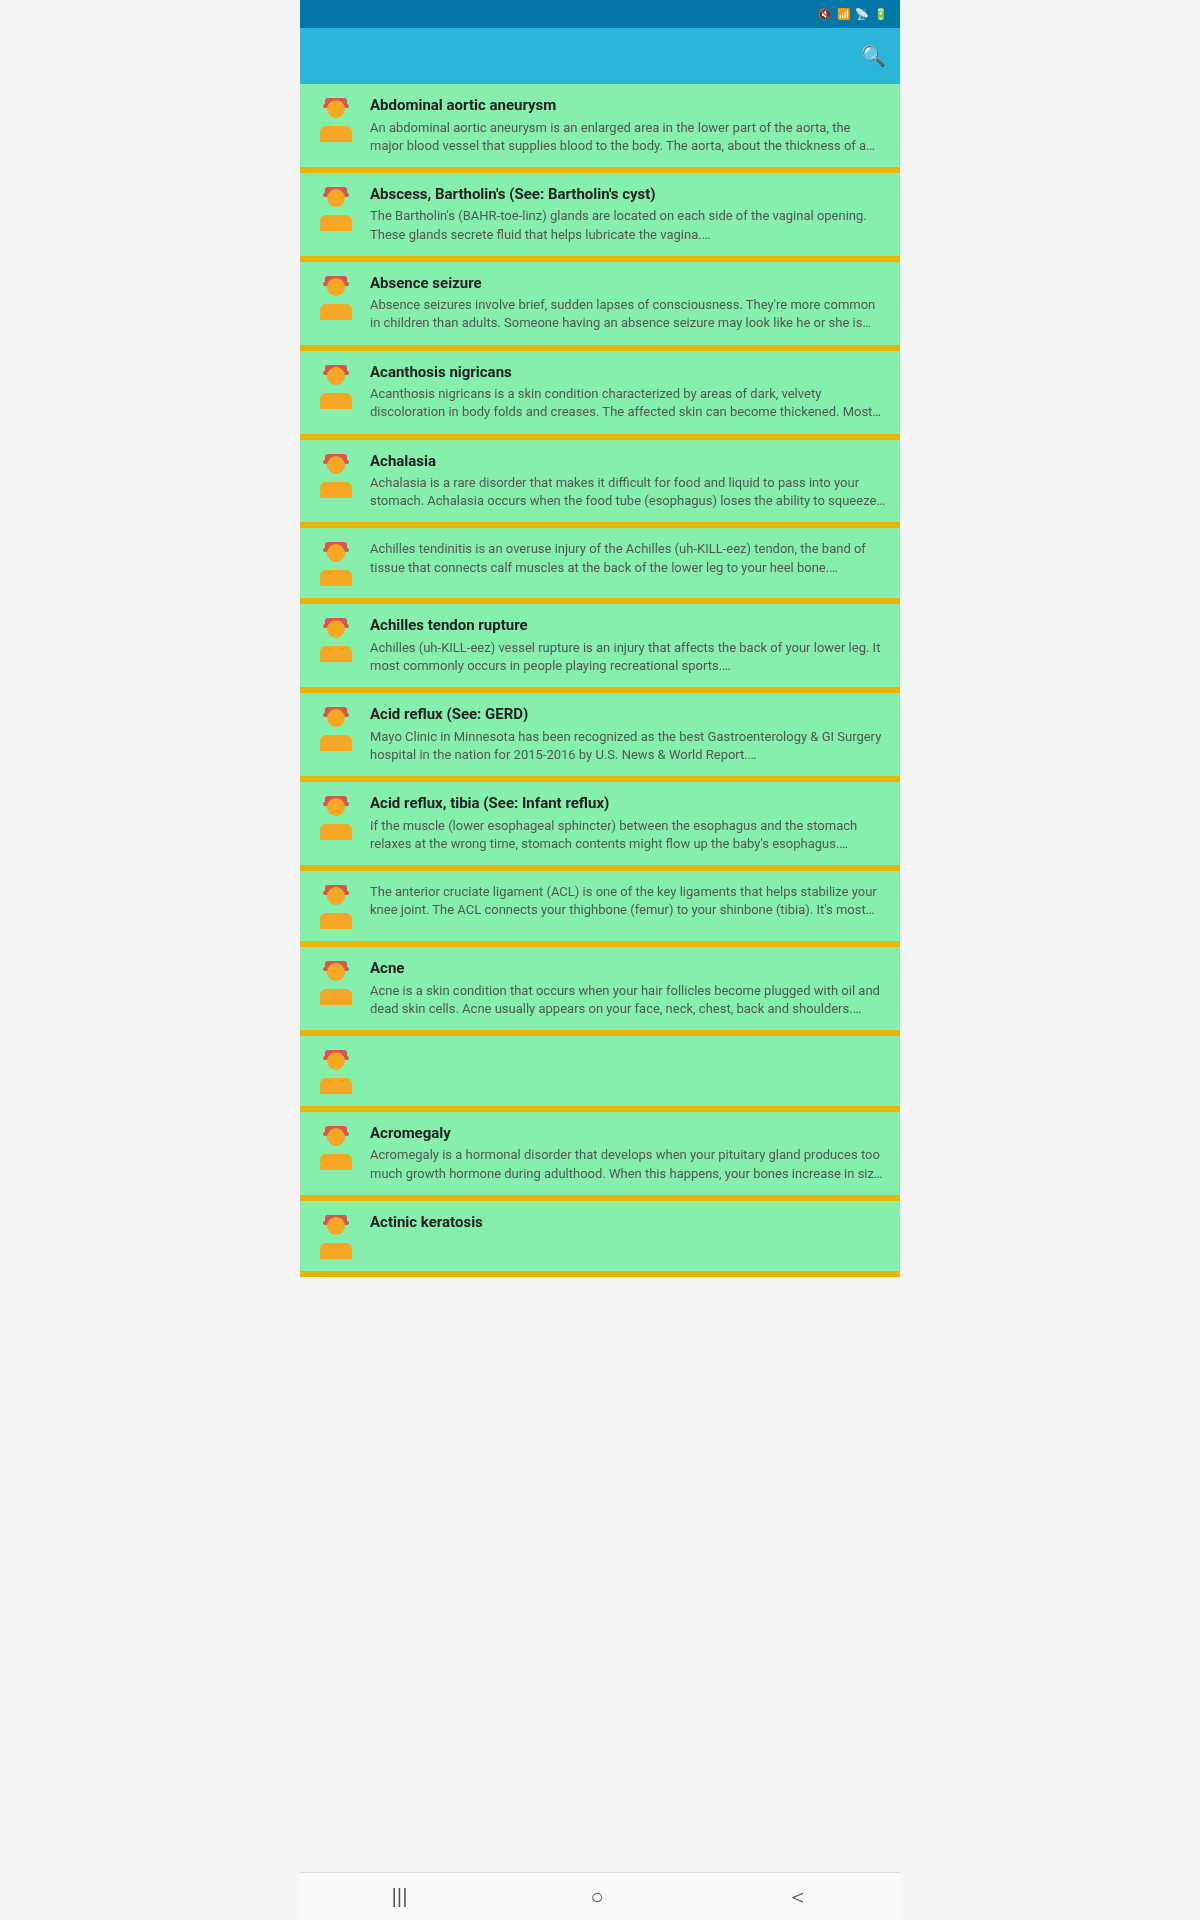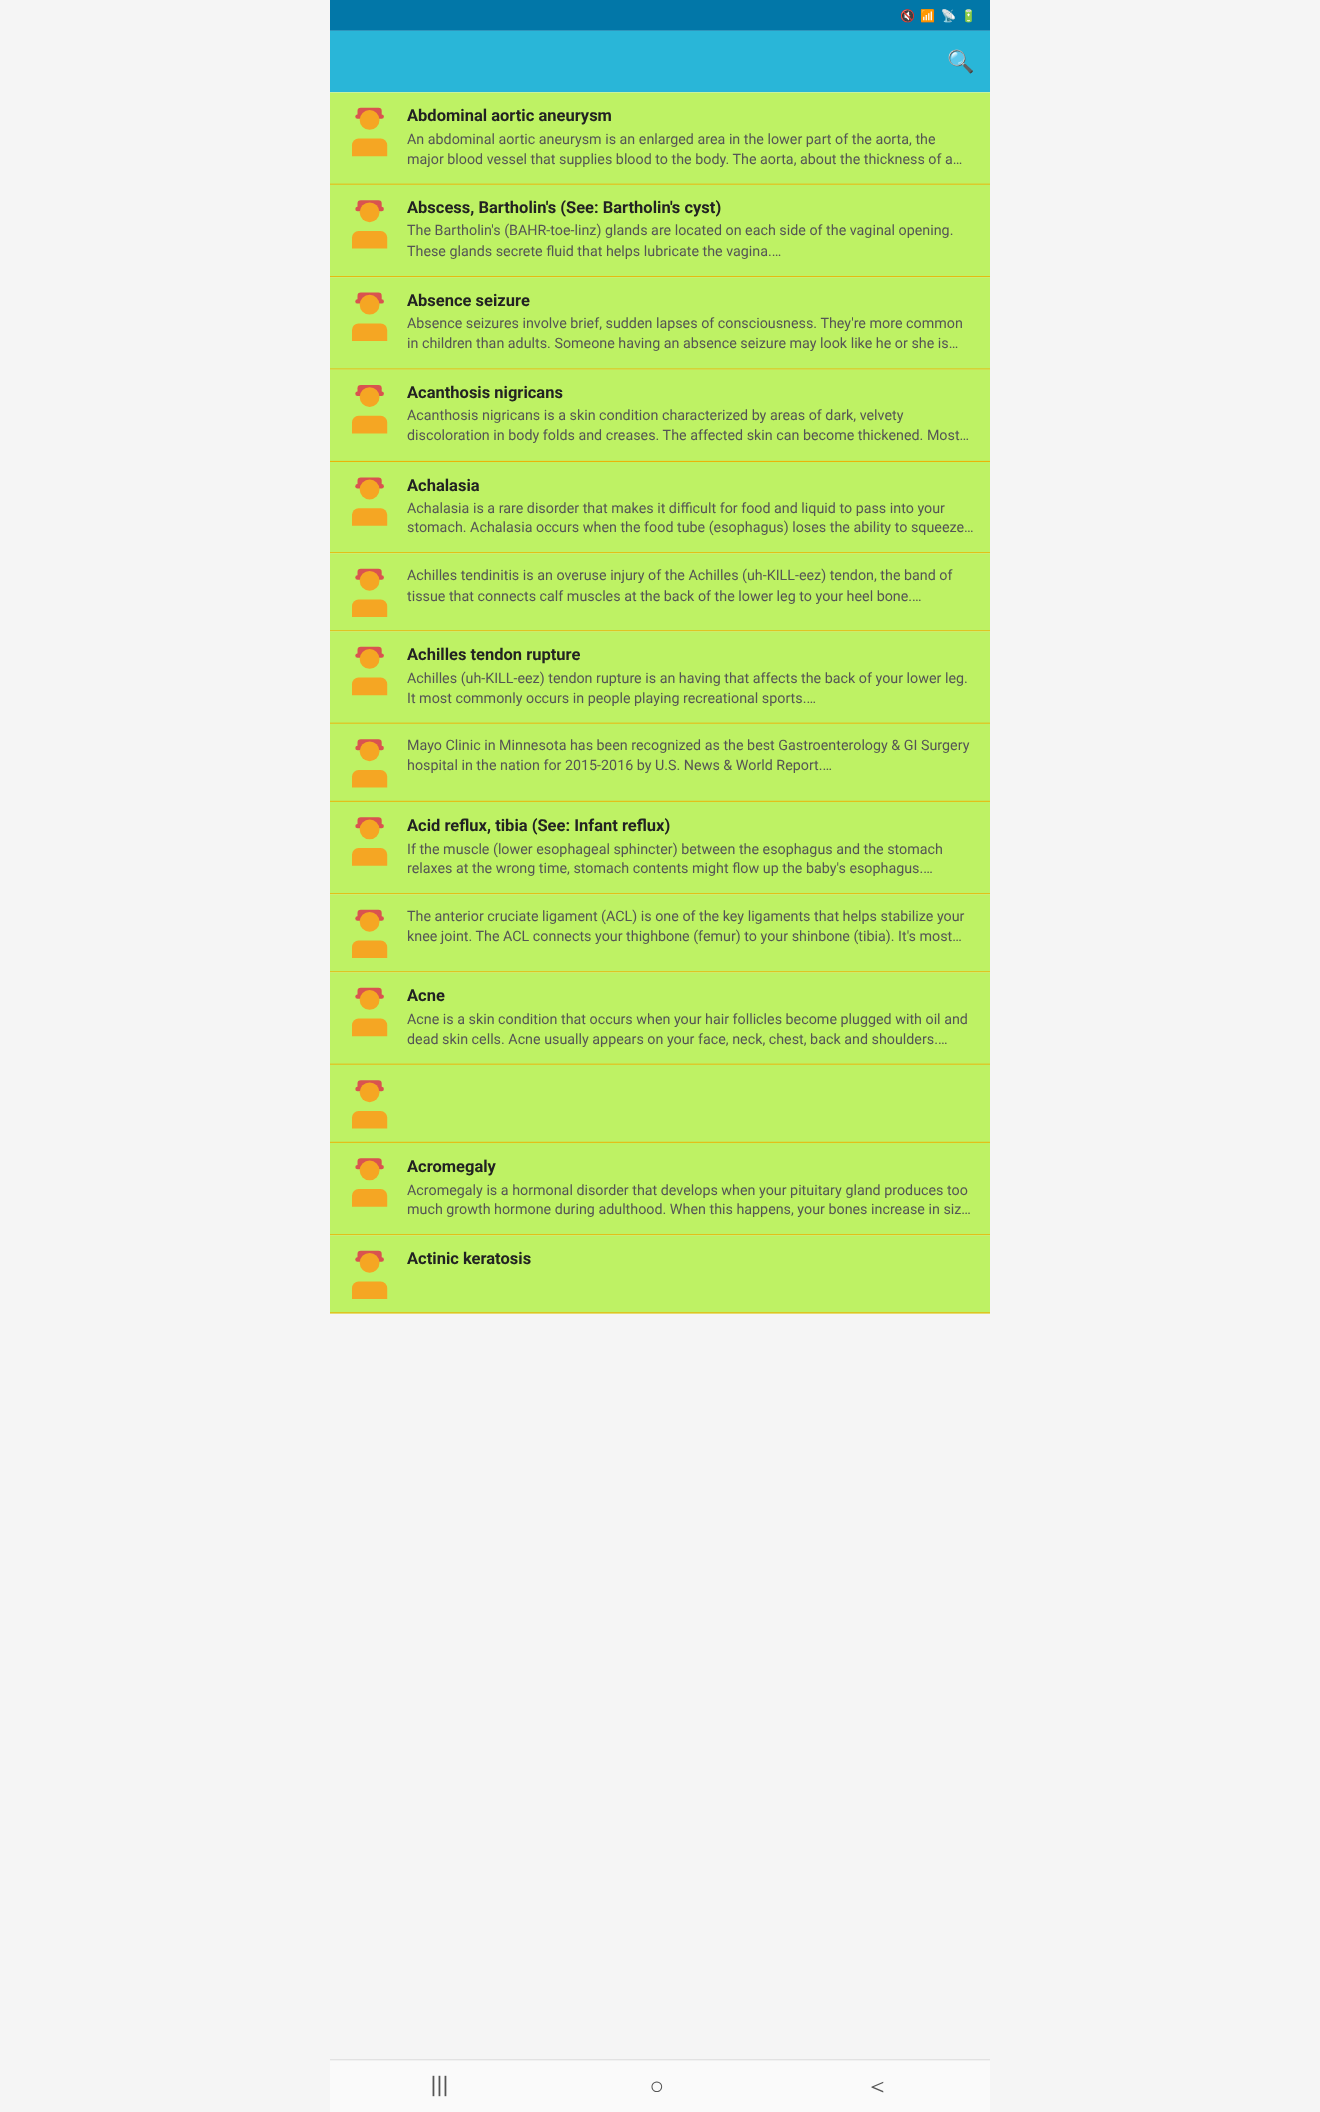--- a/index.html
+++ b/index.html
@@ -56,23 +56,23 @@
 
     
     .disease-list {
       background: white;
     }
 
     .disease-item {
       display: flex;
       align-items: flex-start;
       padding: 12px 14px;
-      border-bottom: 1px solid #eab308;
+      border-bottom: 6px solid #eab308;
       cursor: pointer;
-      background: #bef264;
+      background: #86efac;
     }
 
     .avatar {
       width: 44px;
       height: 44px;
       flex-shrink: 0;
       margin-right: 12px;
       margin-top: 2px;
       display: flex;
       flex-direction: column;
@@ -274,33 +274,34 @@
     <div class="avatar">
       <div class="avatar-figure">
         <div class="avatar-hat"></div>
         <div class="avatar-hat-brim"></div>
         <div class="avatar-head"></div>
         <div class="avatar-body"></div>
       </div>
     </div>
     <div class="disease-content">
       <div class="disease-name">Achilles tendon rupture</div>
-      <div class="disease-desc">Achilles (uh-KILL-eez) tendon rupture is an having that affects the back of your lower leg. It most commonly occurs in people playing recreational sports.…</div>
-    </div>
-  </div>
-    <div class="disease-item">
-    <div class="avatar">
-      <div class="avatar-figure">
-        <div class="avatar-hat"></div>
-        <div class="avatar-hat-brim"></div>
-        <div class="avatar-head"></div>
-        <div class="avatar-body"></div>
-      </div>
-    </div>
-    <div class="disease-content">
+      <div class="disease-desc">Achilles (uh-KILL-eez) vessel rupture is an injury that affects the back of your lower leg. It most commonly occurs in people playing recreational sports.…</div>
+    </div>
+  </div>
+    <div class="disease-item">
+    <div class="avatar">
+      <div class="avatar-figure">
+        <div class="avatar-hat"></div>
+        <div class="avatar-hat-brim"></div>
+        <div class="avatar-head"></div>
+        <div class="avatar-body"></div>
+      </div>
+    </div>
+    <div class="disease-content">
+      <div class="disease-name">Acid reflux (See: GERD)</div>
       <div class="disease-desc">Mayo Clinic in Minnesota has been recognized as the best Gastroenterology &amp; GI Surgery hospital in the nation for 2015-2016 by U.S. News &amp; World Report.…</div>
     </div>
   </div>
     <div class="disease-item">
     <div class="avatar">
       <div class="avatar-figure">
         <div class="avatar-hat"></div>
         <div class="avatar-hat-brim"></div>
         <div class="avatar-head"></div>
         <div class="avatar-body"></div>

